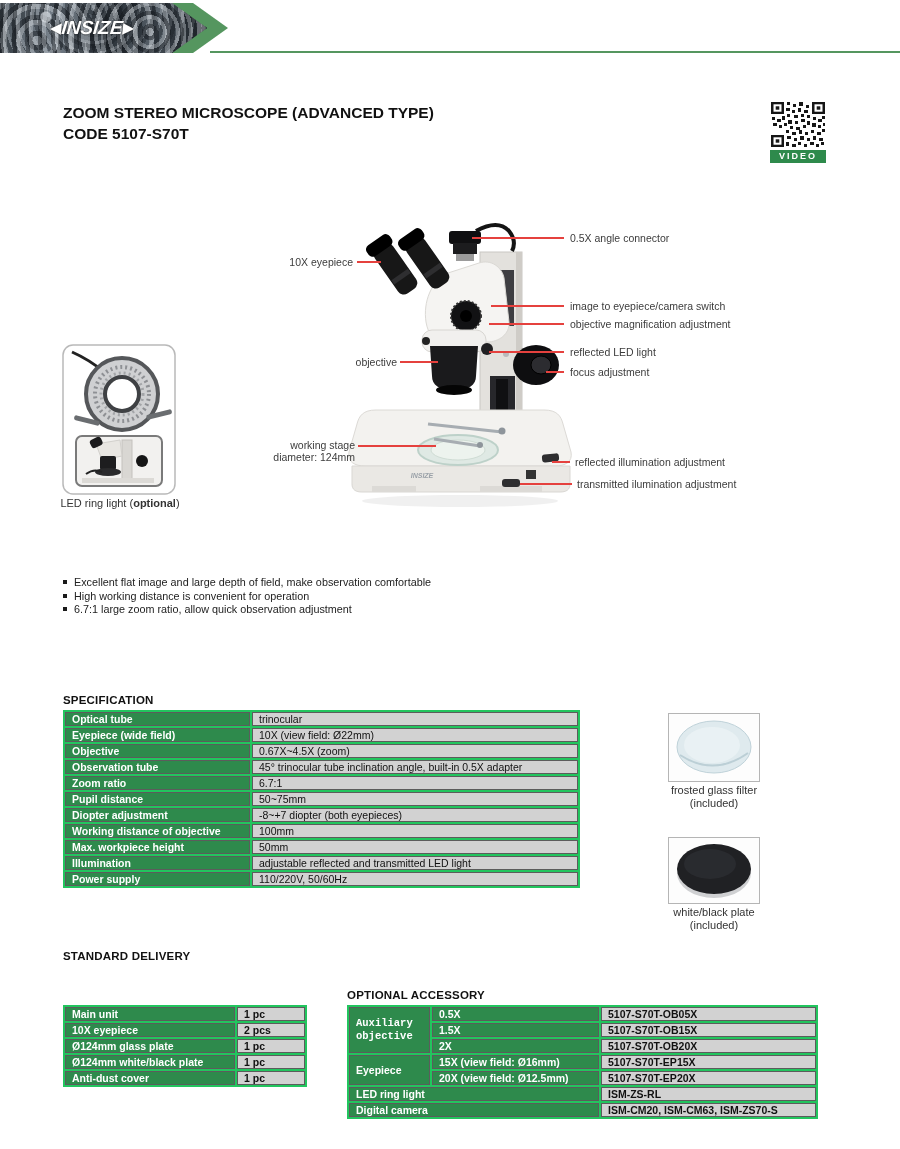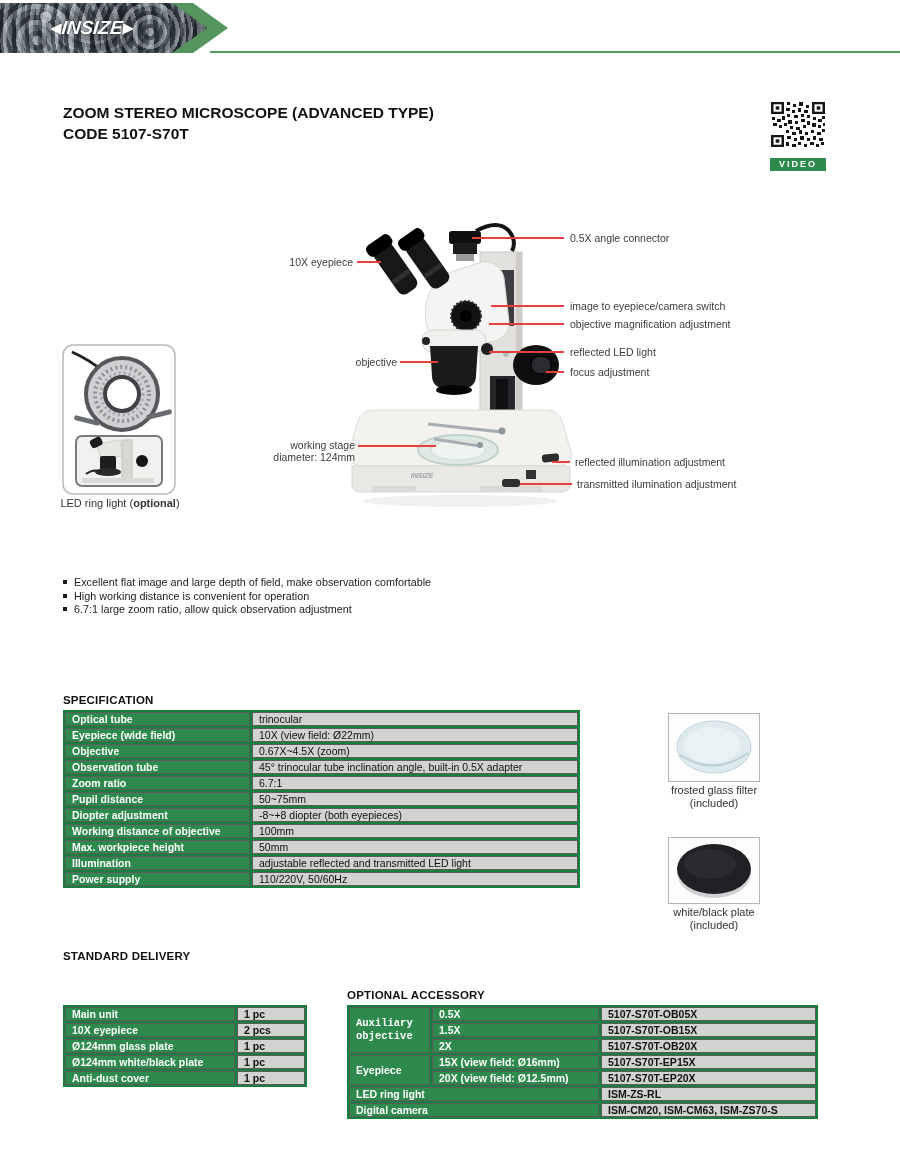--- a/index.html
+++ b/index.html
@@ -22,40 +22,40 @@
         font-size:19px;transform:skewX(-6deg);white-space:nowrap;text-shadow:0 0 1px #000;}
   .logo .arr{font-style:normal;font-size:15px;vertical-align:1px;}
   .hdr-rule{position:absolute;left:210px;top:51px;right:0;height:2px;background:#55965f;}
 
   
   .title{position:absolute;left:63px;top:103px;font-size:15.5px;font-weight:bold;line-height:20.5px;color:#111;}
 
   
   .qr-wrap{position:absolute;left:770px;top:101px;width:56px;}
   .qr{display:block;width:56px;height:47px;}
-  .video-badge{margin-top:10px;width:56px;height:13px;background:#2e8a4c;color:#fff;
+  .video-badge{margin-top:2px;width:56px;height:13px;background:#2e8a4c;color:#fff;
                font-size:9px;font-weight:bold;letter-spacing:2px;text-align:center;line-height:13px;}
 
   
   .co{position:absolute;font-size:10.5px;color:#3c3c3c;white-space:nowrap;line-height:12px;}
   .co.right-align{text-align:right;}
   .co-line{position:absolute;height:2px;background:#e5413e;}
 
   
   .fig-caption{position:absolute;font-size:11px;color:#333;text-align:center;line-height:13px;}
   .fig-box{position:absolute;background:#fff;}
 
   
   .features{position:absolute;left:63px;top:576px;font-size:10.8px;color:#222;}
   .features .fi{display:flex;line-height:13.5px;}
   .features .sq{width:4px;height:4px;background:#1a1a1a;margin:4px 7px 0 0;flex:none;}
 
   
   .sec-h{position:absolute;font-size:11.5px;font-weight:bold;color:#111;letter-spacing:.2px;}
-  table.cat{border-collapse:separate;border-spacing:2px;background:#15803d;table-layout:fixed;}
+  table.cat{border-collapse:separate;border-spacing:2px;background:#22c55e;table-layout:fixed;}
   table.cat td{height:12px;line-height:12px;font-size:10.5px;padding:0 6px;border:1px solid #5c5c5c;
                overflow:hidden;white-space:nowrap;}
   td.g{background:#2e8a4c;color:#fff;font-weight:bold;border-color:#4a4a4a;}
   td.v{background:#d2d2d2;color:#111;}
   td.vb{background:#d2d2d2;color:#111;font-weight:bold;}
   .spec-table{position:absolute;left:63px;top:710px;width:517px;}
   .del-table{position:absolute;left:63px;top:1005px;width:244px;}
   .opt-table{position:absolute;left:347px;top:1005px;width:471px;}
 </style>
 </head>
@@ -296,21 +296,21 @@
       <tr>
           <td class="g">Zoom ratio</td>
           <td class="v">6.7:1</td>
         </tr>
       <tr>
           <td class="g">Pupil distance</td>
           <td class="v">50~75mm</td>
         </tr>
       <tr>
           <td class="g">Diopter adjustment</td>
-          <td class="v">-8~+8 diopter (both eyepieces)</td>
+          <td class="v">-8~+7 diopter (both eyepieces)</td>
         </tr>
       <tr>
           <td class="g">Working distance of objective</td>
           <td class="v">100mm</td>
         </tr>
       <tr>
           <td class="g">Max. workpiece height</td>
           <td class="v">50mm</td>
         </tr>
       <tr>

